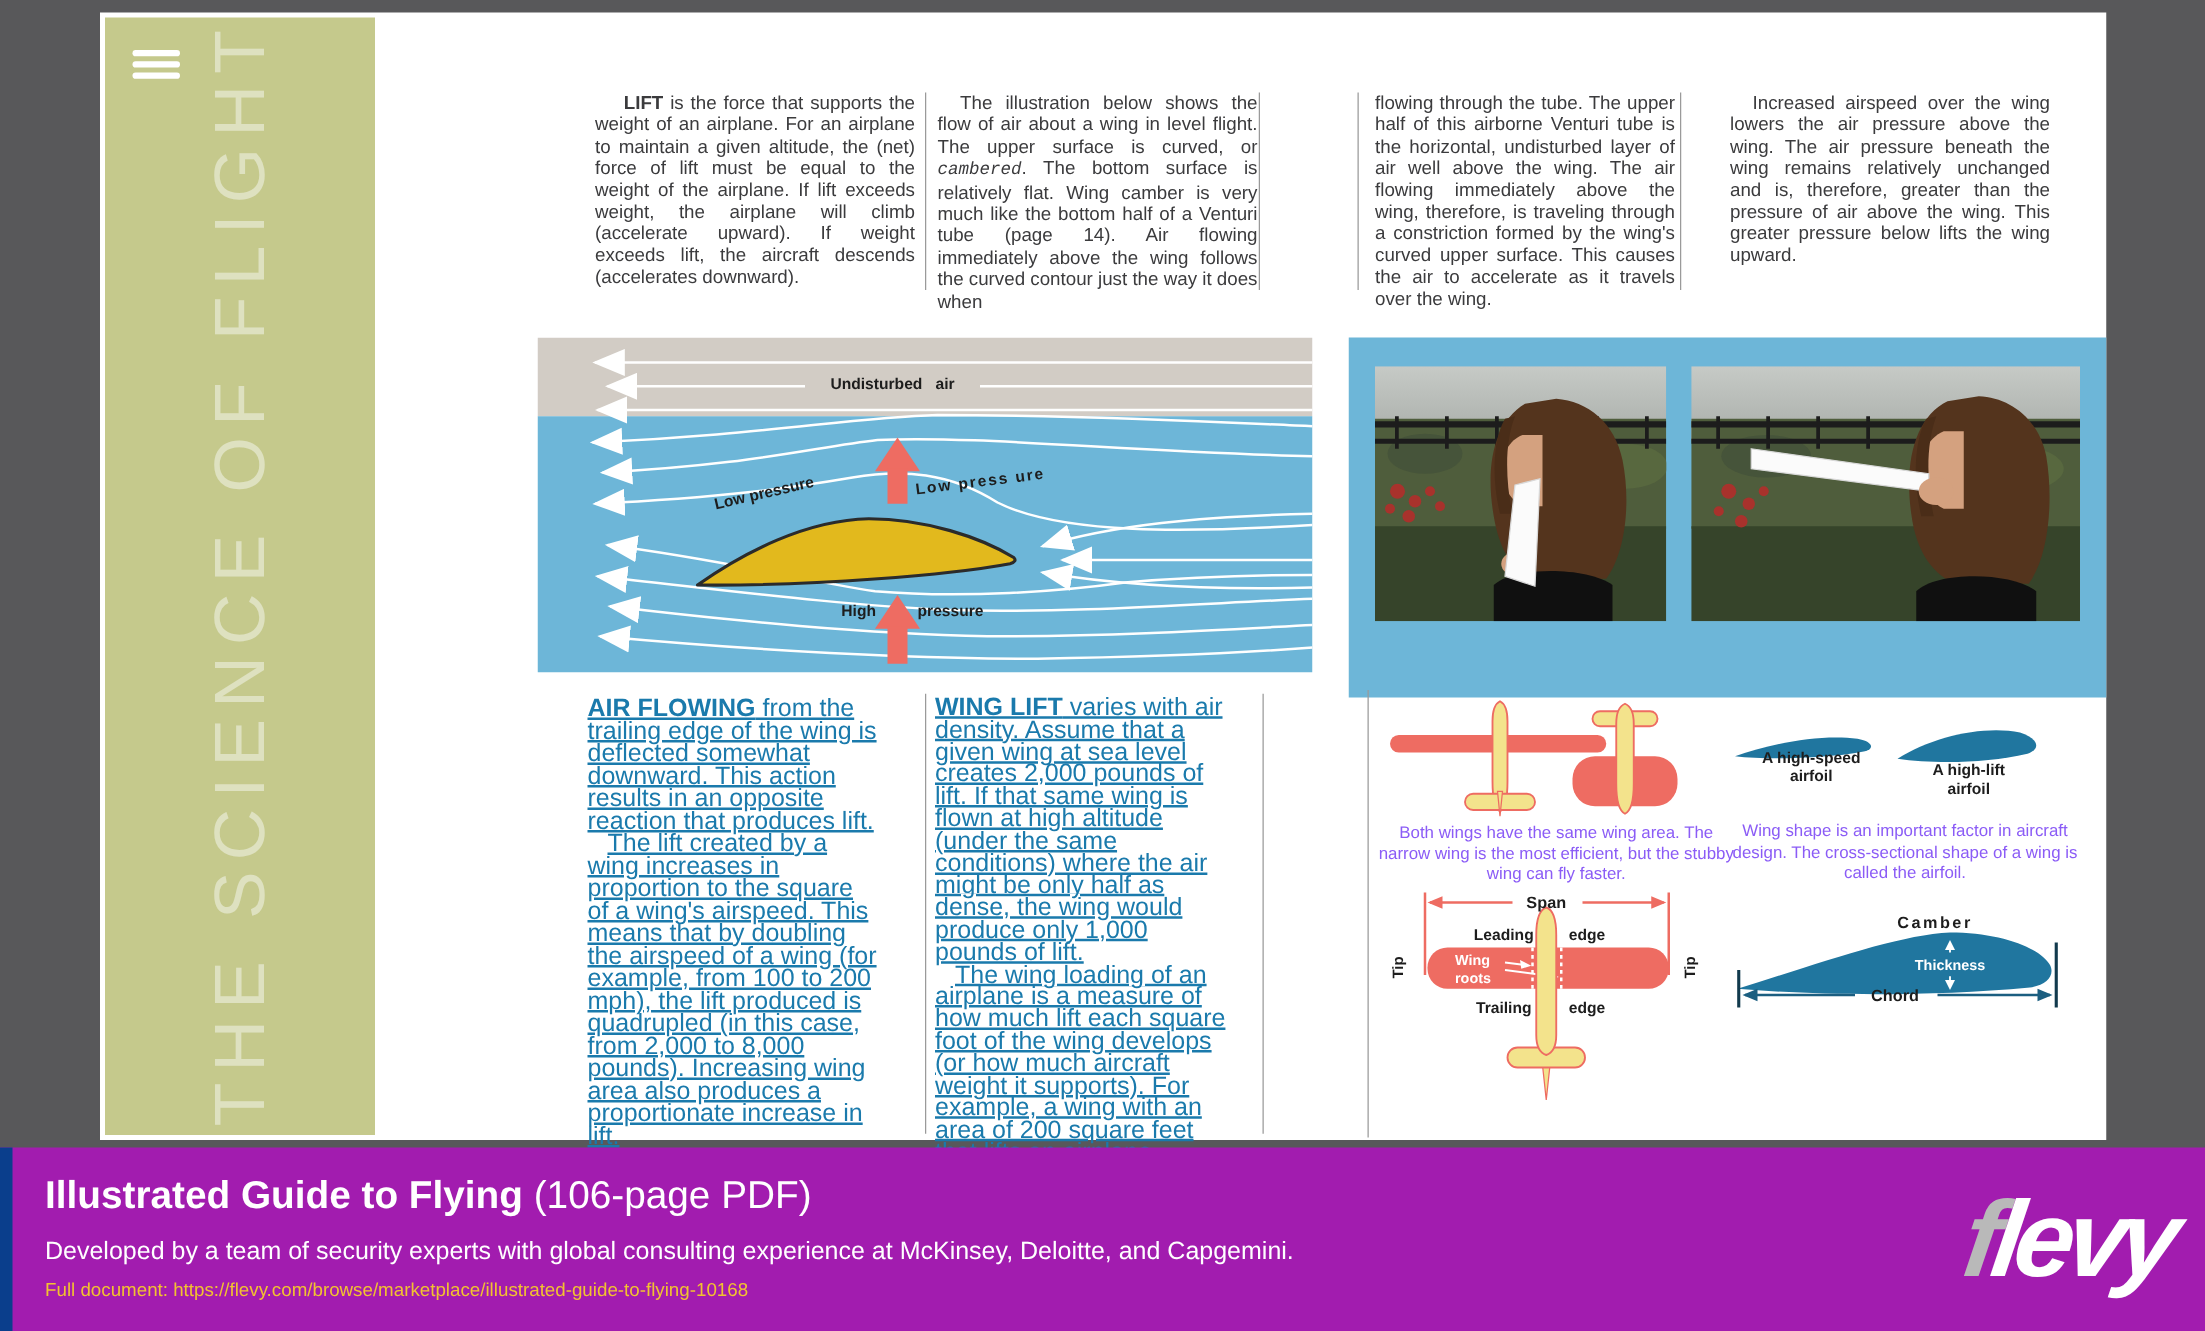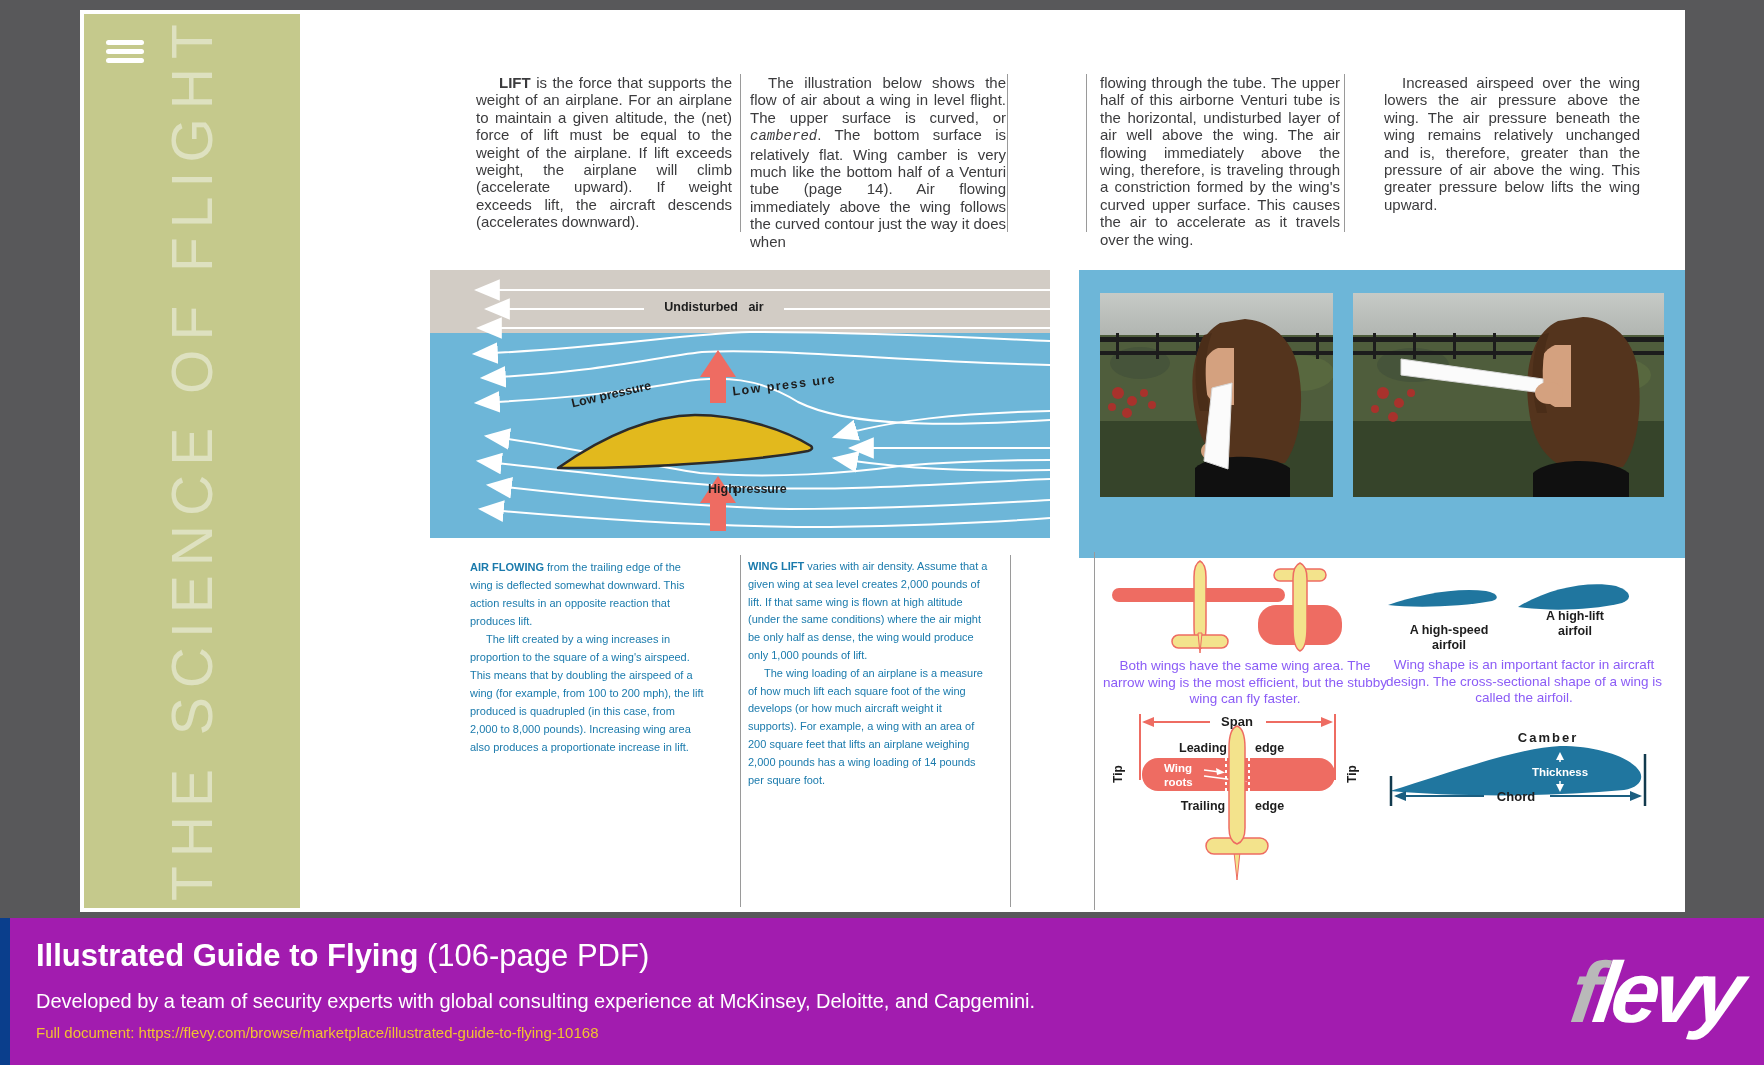--- a/index.html
+++ b/index.html
@@ -24,21 +24,21 @@
   .airflow{position:absolute;left:350px;top:260px;width:620px;height:268px;}
   .airflow .lbl{position:absolute;font-size:12.5px;font-weight:bold;color:#1d1d1d;}
   .und-lbl{position:absolute;left:214px;top:30px;width:140px;text-align:center;
            background:#d2ccc5;font-size:12.5px;font-weight:bold;color:#1d1d1d;word-spacing:7px;}
   
   .photo-panel{position:absolute;left:999px;top:260px;width:606px;height:288px;background:#6db6d8;}
   .photo{position:absolute;top:23px;height:204px;}
   .photo-caption{position:absolute;left:108px;top:238px;width:500px;
       font-size:13.5px;line-height:16.5px;font-weight:bold;color:#1c1c1c;}
   
-  .tcol{position:absolute;top:548px;color:#1a7aac;font-size:11px;line-height:18px;}
+  .tcol{position:absolute;top:548px;color:#1a7aac;font-size:20px;line-height:18px;text-decoration:underline;}
   .tcol p{margin:0;}
   .tcol p.ind{text-indent:16px;}
   .tcol b{font-weight:bold;}
   
   .fig{position:absolute;}
   .fig text{font-family:"Liberation Sans",sans-serif;}
   .figcap{font-size:13.5px;line-height:16.5px;color:#8b5cf6;text-align:center;}
   .aflabel{position:absolute;font-size:12.5px;font-weight:bold;color:#1d1d1d;text-align:center;line-height:15px;}
   .airfoils-box{position:absolute;left:1306px;top:545px;width:276px;height:160px;}
   .airfoils-box .cap{position:absolute;left:0;top:102px;width:276px;}
@@ -107,21 +107,21 @@
           <rect x="280" y="105" width="16" height="28"></rect>
         </g>
         <g fill="#ee6c62">
           <polygon points="270,233 306,233 288,206"></polygon>
           <rect x="280" y="231" width="16" height="30"></rect>
         </g>
       </svg>
       <div class="und-lbl">Undisturbed air</div>
       <div class="lbl" style="left:140px;top:112px;width:130px;transform:rotate(-13deg);">Low pressure</div>
       <div class="lbl" style="left:302px;top:106px;width:140px;transform:rotate(-7deg);letter-spacing:1.5px;">Low press ure</div>
-      <div class="lbl" style="left:243px;top:212px;margin-left:35px;">High</div>
+      <div class="lbl" style="left:243px;top:212px;">High</div>
       <div class="lbl" style="left:304px;top:212px;">pressure</div>
     </div>
 
     <div class="photo-panel">
       <div class="photo" style="left:21px;width:233px;">
         <svg width="233" height="204" viewBox="0 0 233 204">
           <defs>
               <linearGradient id="sky1" x1="0" y1="0" x2="0" y2="1">
             <stop offset="0" stop-color="#c6cac6"></stop>
                 <stop offset="1" stop-color="#a9ada9"></stop>
@@ -218,21 +218,21 @@
         <path d="M200,8 C195,10 193,16 193,24 L193,72 C193,86 196,94 200,96 C204,94 207,86 207,72 L207,24 C207,16 205,10 200,8 Z" fill="#f3e38c" stroke="#ee6c62" stroke-width="1.5"></path>
       </svg>
       <div class="figcap" style="position:absolute;left:0;top:103px;width:290px;">Both wings have the same wing area. The narrow wing is the most efficient, but the stubby wing can fly faster.</div>
     </div>
 
     <div class="airfoils-box">
       <svg width="276" height="100" viewBox="0 0 276 100" style="position:absolute;left:0;top:0;">
         <path d="M2,50 C30,40 70,32 100,36 C112,38 114,44 106,46 C75,52 28,53 2,50 Z" fill="#20769f"></path>
         <path d="M132,52 C160,34 202,25 230,31 C245,36 247,44 236,48 C202,56 160,56 132,52 Z" fill="#20769f"></path>
       </svg>
-      <div class="aflabel" style="left:8px;top:68px;width:110px;">
+      <div class="aflabel" style="left:8px;top:44px;width:110px;">
         <div>A high-speed</div>
         <div>airfoil</div>
       </div>
       <div class="aflabel" style="left:134px;top:54px;width:110px;">
         <div>A high-lift</div>
         <div>airfoil</div>
       </div>
       <div class="figcap cap">Wing shape is an important factor in aircraft design. The cross-sectional shape of a wing is called the airfoil.</div>
     </div>
 

